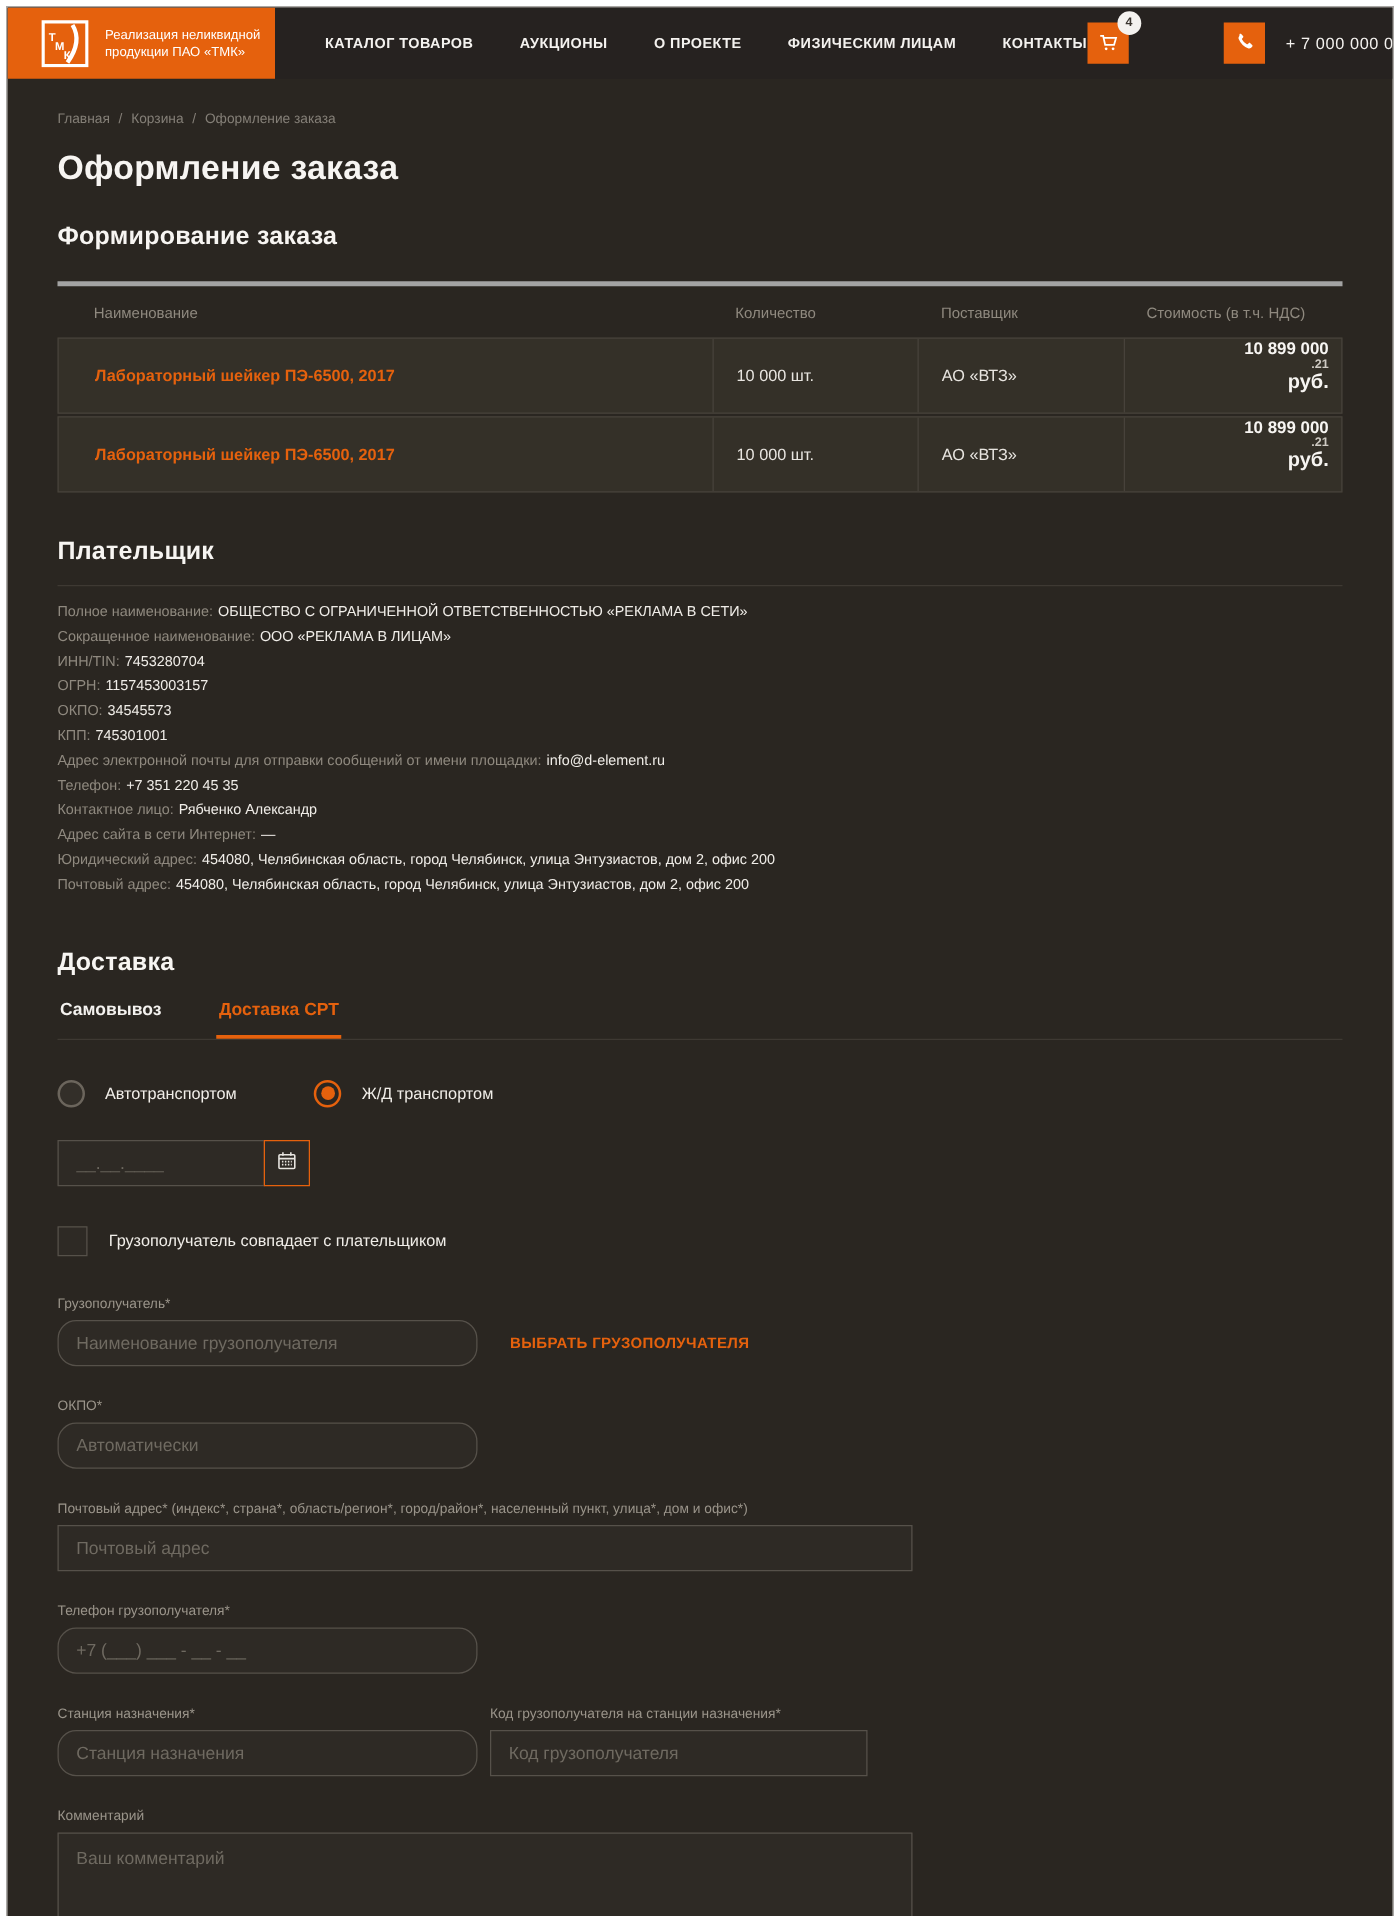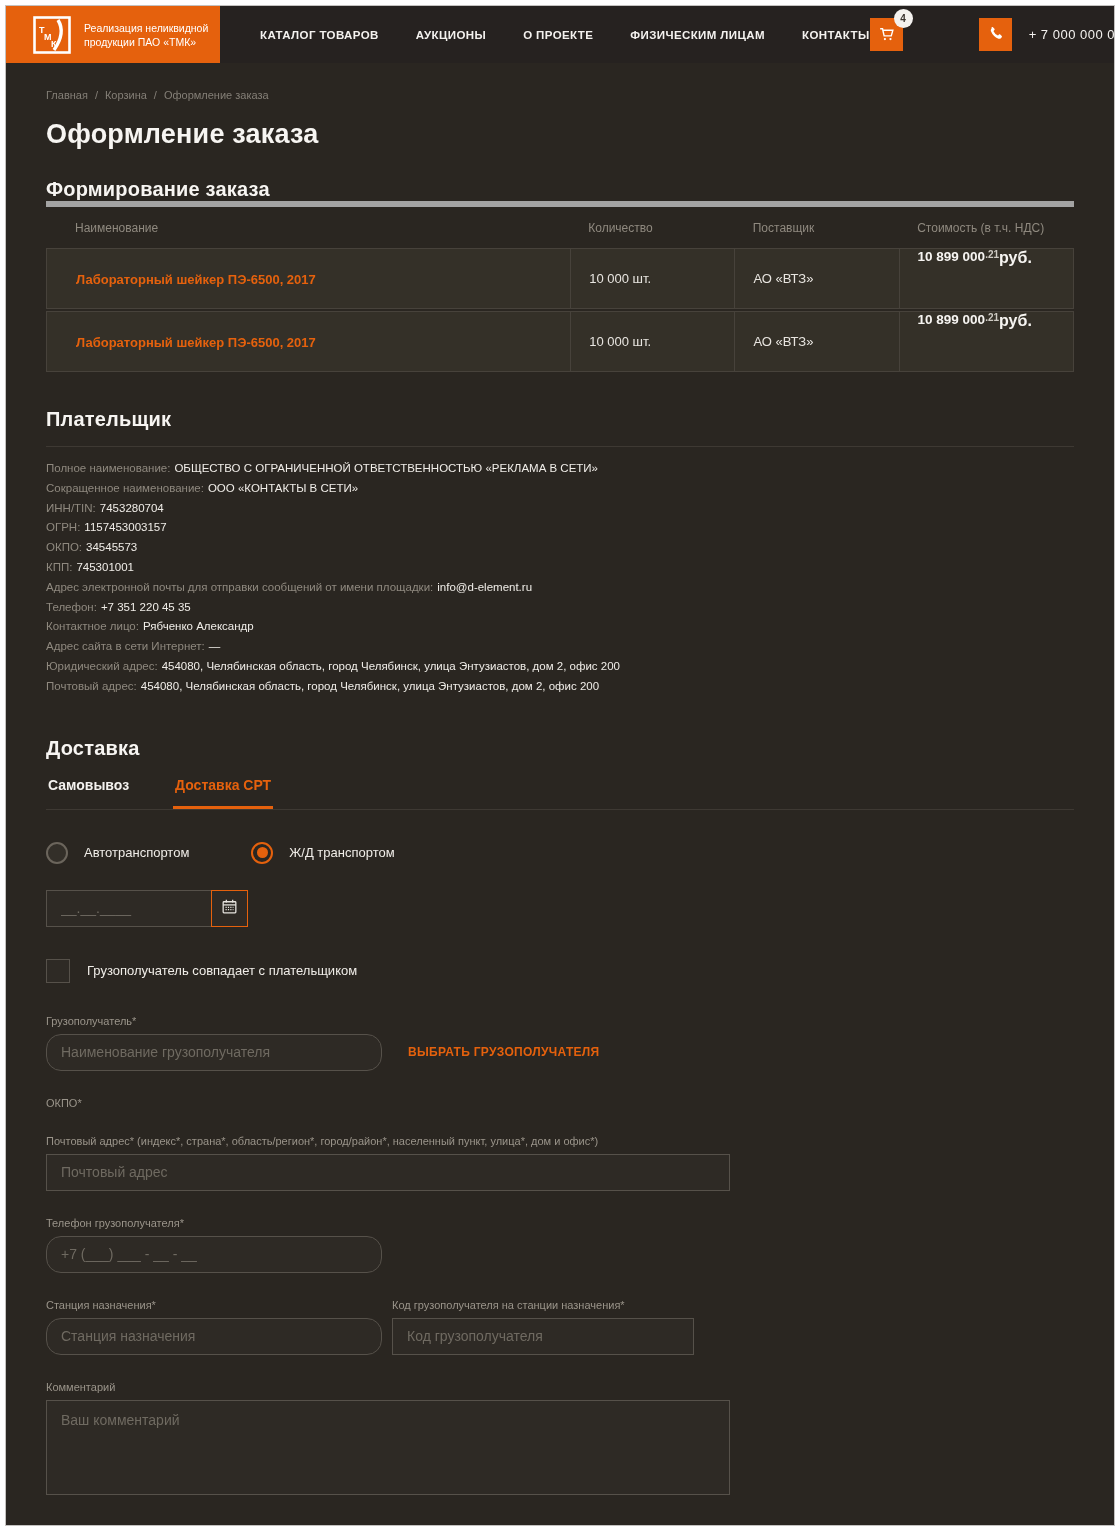--- a/index.html
+++ b/index.html
@@ -56,35 +56,35 @@
   .phone-number { color: #f4f2ef; font-size: 13px; letter-spacing: 0.5px; white-space: nowrap; }
   
   main { padding: 26px 40px 0 40px; }
   .breadcrumb { font-size: 11px; color: #847f77; display: flex; gap: 7px; }
   .breadcrumb a { color: #847f77; text-decoration: none; }
   h1 { color: #f7f5f2; font-size: 27px; margin-top: 18px; letter-spacing: 0.2px; }
   h2 { color: #f7f5f2; font-size: 20px; letter-spacing: 0.2px; }
   .h2-order { margin-top: 28px; }
   .divider { border: none; border-top: 1px solid #3e3933; margin-top: 15px; }
   
-  .order-table { border-top: 6px solid #a3a3a3; }
+  .order-table { margin-top: 24px; border-top: 4px solid #a3a3a3; }
   .t-header { display: flex; padding: 14px 0 13px 0; }
   .t-header .cell { color: #8f897f; font-size: 12px; }
   .t-row {
     display: flex; align-items: center;
     background: #343028; border: 1px solid #47423b;
     height: 61px; margin-bottom: 2px;
   }
   .cell { padding-right: 10px; }
   .c-name { width: 51%; padding-left: 29px; }
   .c-qty { width: 16%; padding-left: 18px; }
   .c-sup { width: 16%; padding-left: 18px; }
   .c-price { width: 17%; padding-left: 18px; }
   .t-row .c-qty, .t-row .c-sup { border-left: 1px solid #47423b; align-self: stretch; display: flex; align-items: center; }
-  .t-row .c-price { border-left: 1px solid #47423b; align-self: stretch; display: flex; align-items: flex-start; }
+  .t-row .c-price { border-left: 1px solid #47423b; align-self: stretch; display: flex; align-items: flex-end; flex-direction: column; }
   .product-link { color: #e5610d; font-size: 13px; font-weight: bold; text-decoration: none; }
   .t-row .c-qty, .t-row .c-sup { color: #e8e5e0; font-size: 13px; }
   .price-main { color: #f7f5f2; font-size: 13.5px; font-weight: bold; }
   .price-frac { color: #cfcbc4; font-size: 10px; font-weight: bold; }
   .price-cur { color: #f7f5f2; font-size: 16px; font-weight: bold; }
   
   .h2-payer { margin-top: 36px; }
   .payer-list { margin-top: 12px; }
   .payer-row { font-size: 11.5px; line-height: 19.8px; color: #8f897f; }
   .payer-row .value { color: #f0ede8; margin-left: 4px; }
@@ -231,21 +231,21 @@
           </div>
         </div>
       </div>
     </section>
 
     <section>
       <h2 class="h2-payer">Плательщик</h2>
       <hr class="divider">
       <div class="payer-list">
         <div class="payer-row"><span>Полное наименование:</span><span class="value">ОБЩЕСТВО С ОГРАНИЧЕННОЙ ОТВЕТСТВЕННОСТЬЮ «РЕКЛАМА В СЕТИ»</span></div>
-        <div class="payer-row"><span>Сокращенное наименование:</span><span class="value">ООО «КОНТАКТЫ В СЕТИ»</span></div>
+        <div class="payer-row"><span>Сокращенное наименование:</span><span class="value">ООО «РЕКЛАМА В ЛИЦАМ»</span></div>
         <div class="payer-row"><span>ИНН/TIN:</span><span class="value">7453280704</span></div>
         <div class="payer-row"><span>ОГРН:</span><span class="value">1157453003157</span></div>
         <div class="payer-row"><span>ОКПО:</span><span class="value">34545573</span></div>
         <div class="payer-row"><span>КПП:</span><span class="value">745301001</span></div>
         <div class="payer-row"><span>Адрес электронной почты для отправки сообщений от имени площадки:</span><span class="value">info@d-element.ru</span></div>
         <div class="payer-row"><span>Телефон:</span><span class="value">+7 351 220 45 35</span></div>
         <div class="payer-row"><span>Контактное лицо:</span><span class="value">Рябченко Александр</span></div>
         <div class="payer-row"><span>Адрес сайта в сети Интернет:</span><span class="value">—</span></div>
         <div class="payer-row"><span>Юридический адрес:</span><span class="value">454080, Челябинская область, город Челябинск, улица Энтузиастов, дом 2, офис 200</span></div>
         <div class="payer-row"><span>Почтовый адрес:</span><span class="value">454080, Челябинская область, город Челябинск, улица Энтузиастов, дом 2, офис 200</span></div>
@@ -299,20 +299,21 @@
       <div class="field" style="margin-top:32px;">
         <label class="field-label">Грузополучатель*</label>
         <div class="consignee-row">
           <input type="text" class="text-input w-narrow" placeholder="Наименование грузополучателя" style="">
           <a href="#" class="select-link">ВЫБРАТЬ ГРУЗОПОЛУЧАТЕЛЯ</a>
         </div>
       </div>
 
       <div class="field">
         <label class="field-label">ОКПО*</label>
+        <input type="text" class="text-input w-narrow" placeholder="Автоматически" style="">
       </div>
 
       <div class="field">
         <label class="field-label">Почтовый адрес* (индекс*, страна*, область/регион*, город/район*, населенный пункт, улица*, дом и офис*)</label>
         <input type="text" class="text-input w-wide" placeholder="Почтовый адрес" style="">
       </div>
 
       <div class="field">
         <label class="field-label">Телефон грузополучателя*</label>
         <input type="text" class="text-input w-narrow" placeholder="+7 (___) ___ - __ - __" style="">

